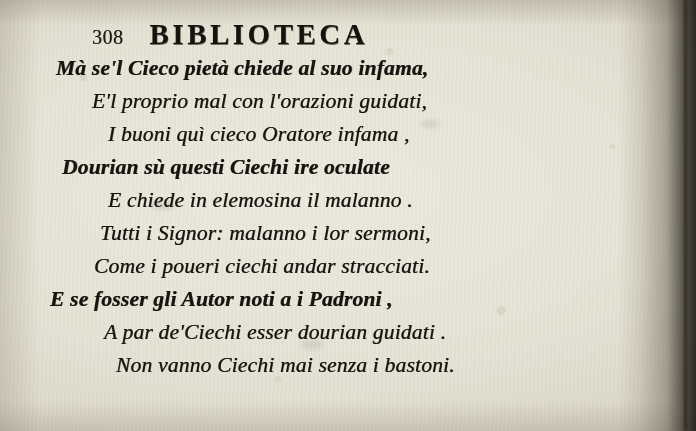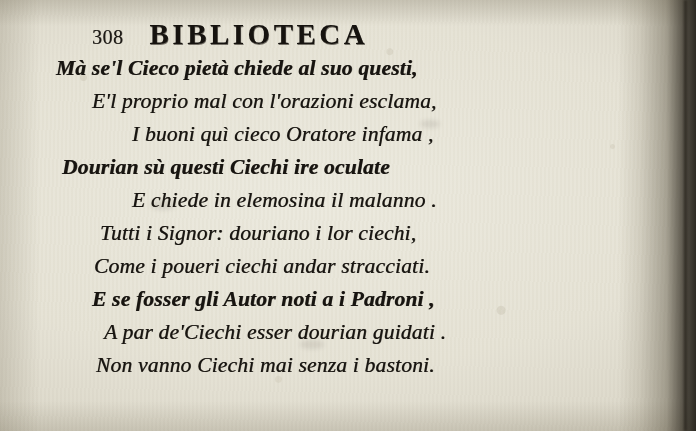--- a/index.html
+++ b/index.html
@@ -140,27 +140,27 @@
     letter-spacing: 0.2px;
     text-shadow:
       0.45px 0.35px 0.5px rgba(35,30,24,0.65),
       -0.3px 0.3px 0.6px rgba(60,52,40,0.30);
     transform-origin: left center;
   }
   .line.bold { font-weight: 600; }
 
   .i0 { padding-left: 56px; }
   .i1 { padding-left: 92px; }
-  .i2 { padding-left: 108px; margin-left: 24px; }
+  .i2 { padding-left: 108px; }
   .i3 { padding-left: 62px; }
   .i4 { padding-left: 100px; }
   .i5 { padding-left: 94px; }
-  .i6 { padding-left: 50px; margin-left: 42px; }
+  .i6 { padding-left: 50px; }
   .i7 { padding-left: 104px; }
-  .i8 { padding-left: 96px; }
+  .i8 { padding-left: 96px; margin-left: 20px; }
 
   
   .bleed {
     position: absolute;
     pointer-events: none;
     background: rgba(60,52,40,0.10);
     border-radius: 50%;
     filter: blur(2px);
   }
 </style>
@@ -170,26 +170,26 @@
 <div class="page">
 
   <div class="text-block">
 
     <div class="header-row">
       <div class="folio">308</div>
       <div class="running-head">BIBLIOTECA</div>
     </div>
 
     <div class="verses">
-      <div class="line bold i0">Mà se'l Cieco pietà chiede al suo questi,</div>
-      <div class="line i1">E'l proprio mal con l'orazioni esclama,</div>
+      <div class="line bold i0">Mà se'l Cieco pietà chiede al suo infama,</div>
+      <div class="line i1">E'l proprio mal con l'orazioni guidati,</div>
       <div class="line i2">I buoni quì cieco Oratore infama ,</div>
       <div class="line bold i3">Dourian sù questi Ciechi ire oculate</div>
       <div class="line i2">E chiede in elemosina il malanno .</div>
-      <div class="line i4">Tutti i Signor:  douriano i lor ciechi,</div>
+      <div class="line i4">Tutti i Signor:  malanno i lor sermoni,</div>
       <div class="line i5">Come i poueri ciechi andar stracciati.</div>
       <div class="line bold i6">E se fosser gli Autor noti a i Padroni ,</div>
       <div class="line i7">A par de'Ciechi esser dourian guidati .</div>
       <div class="line i8">Non vanno Ciechi mai senza i bastoni.</div>
     </div>
 
   </div>
 
   <div class="bleed" style="left:150px; top:200px; width:26px; height:10px;"></div>
   <div class="bleed" style="left:420px; top:120px; width:20px; height:8px;"></div>

